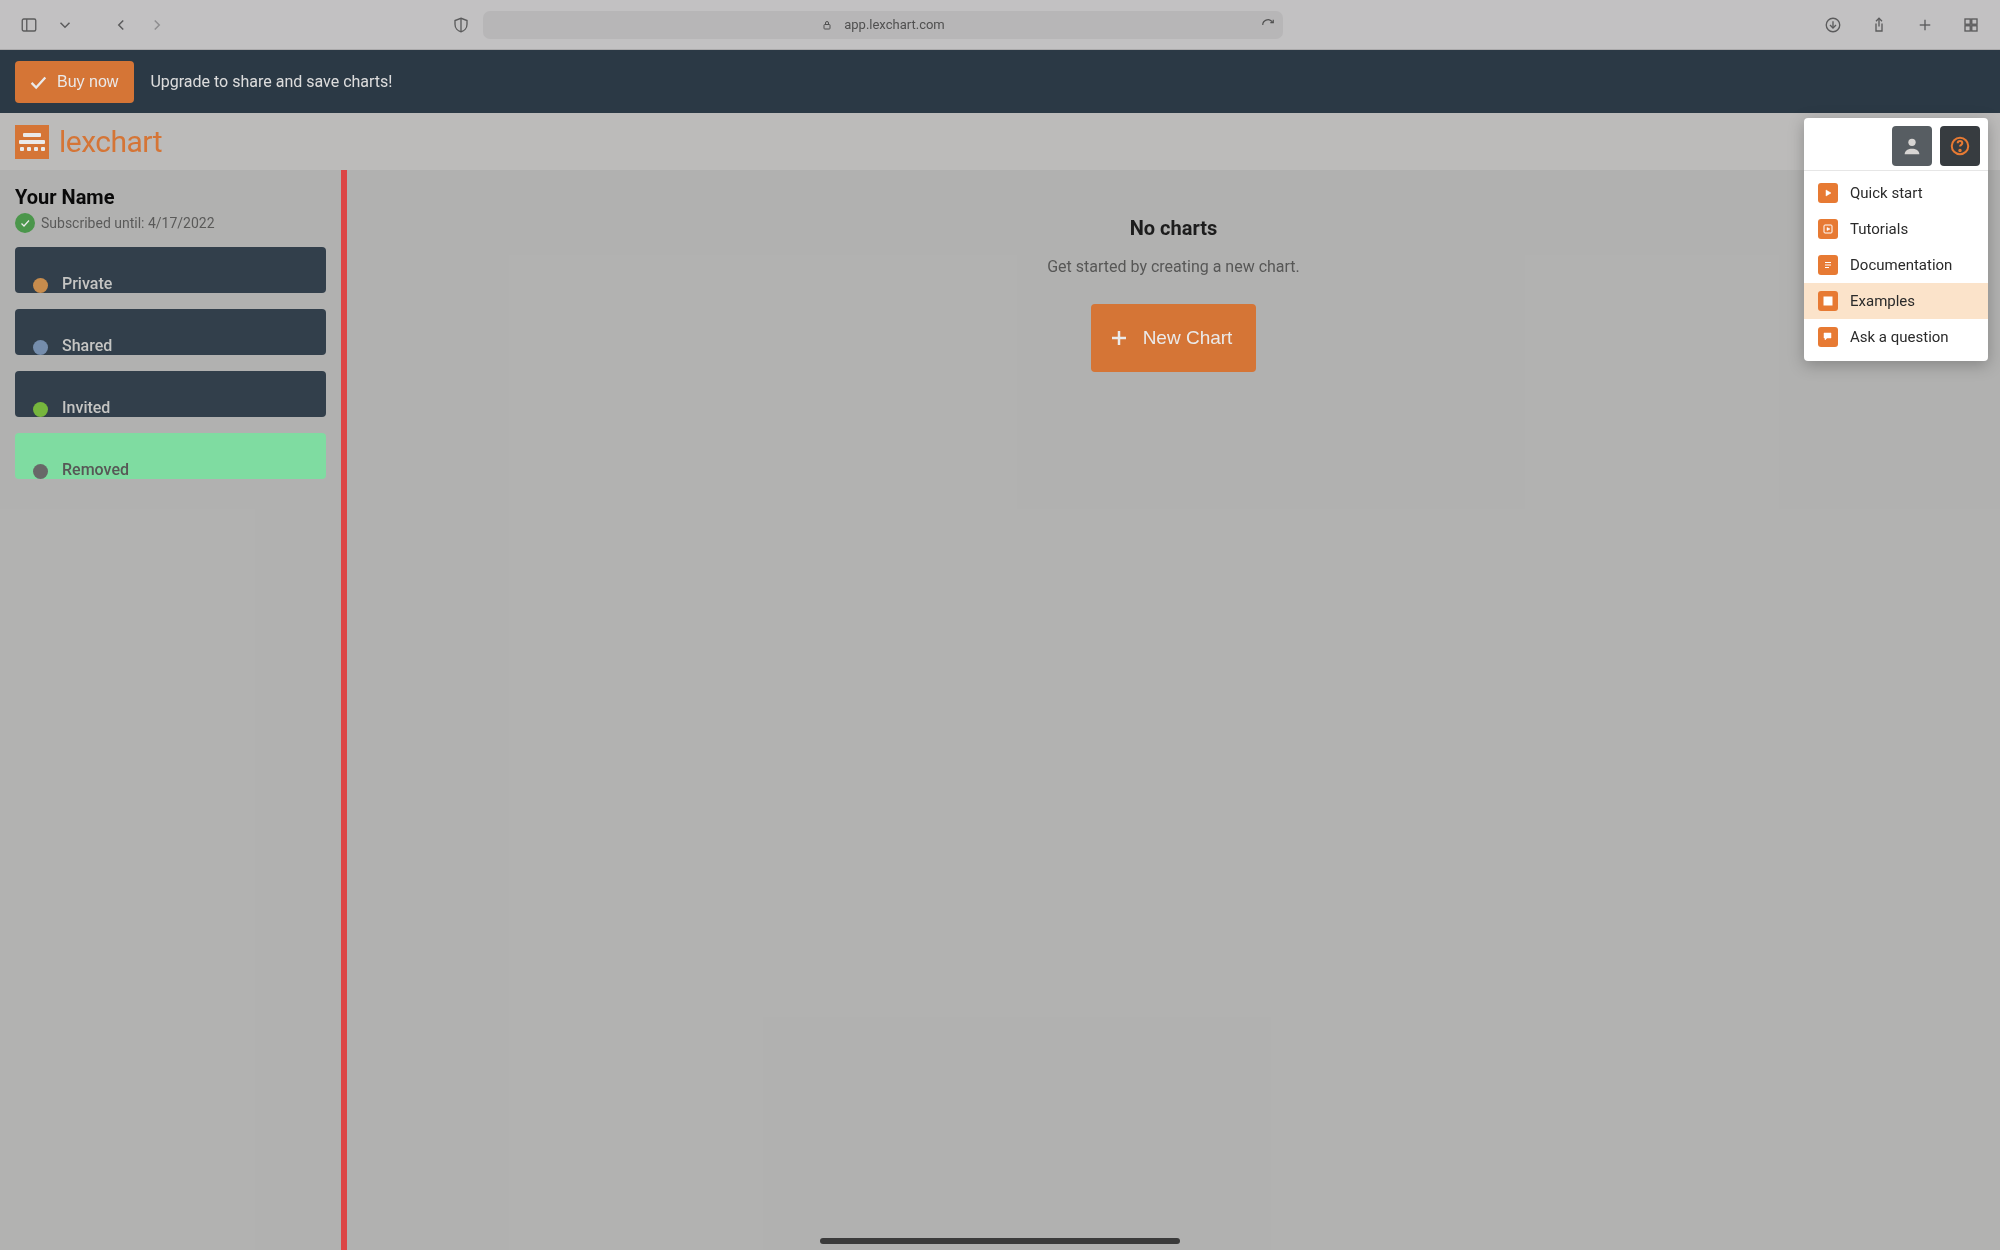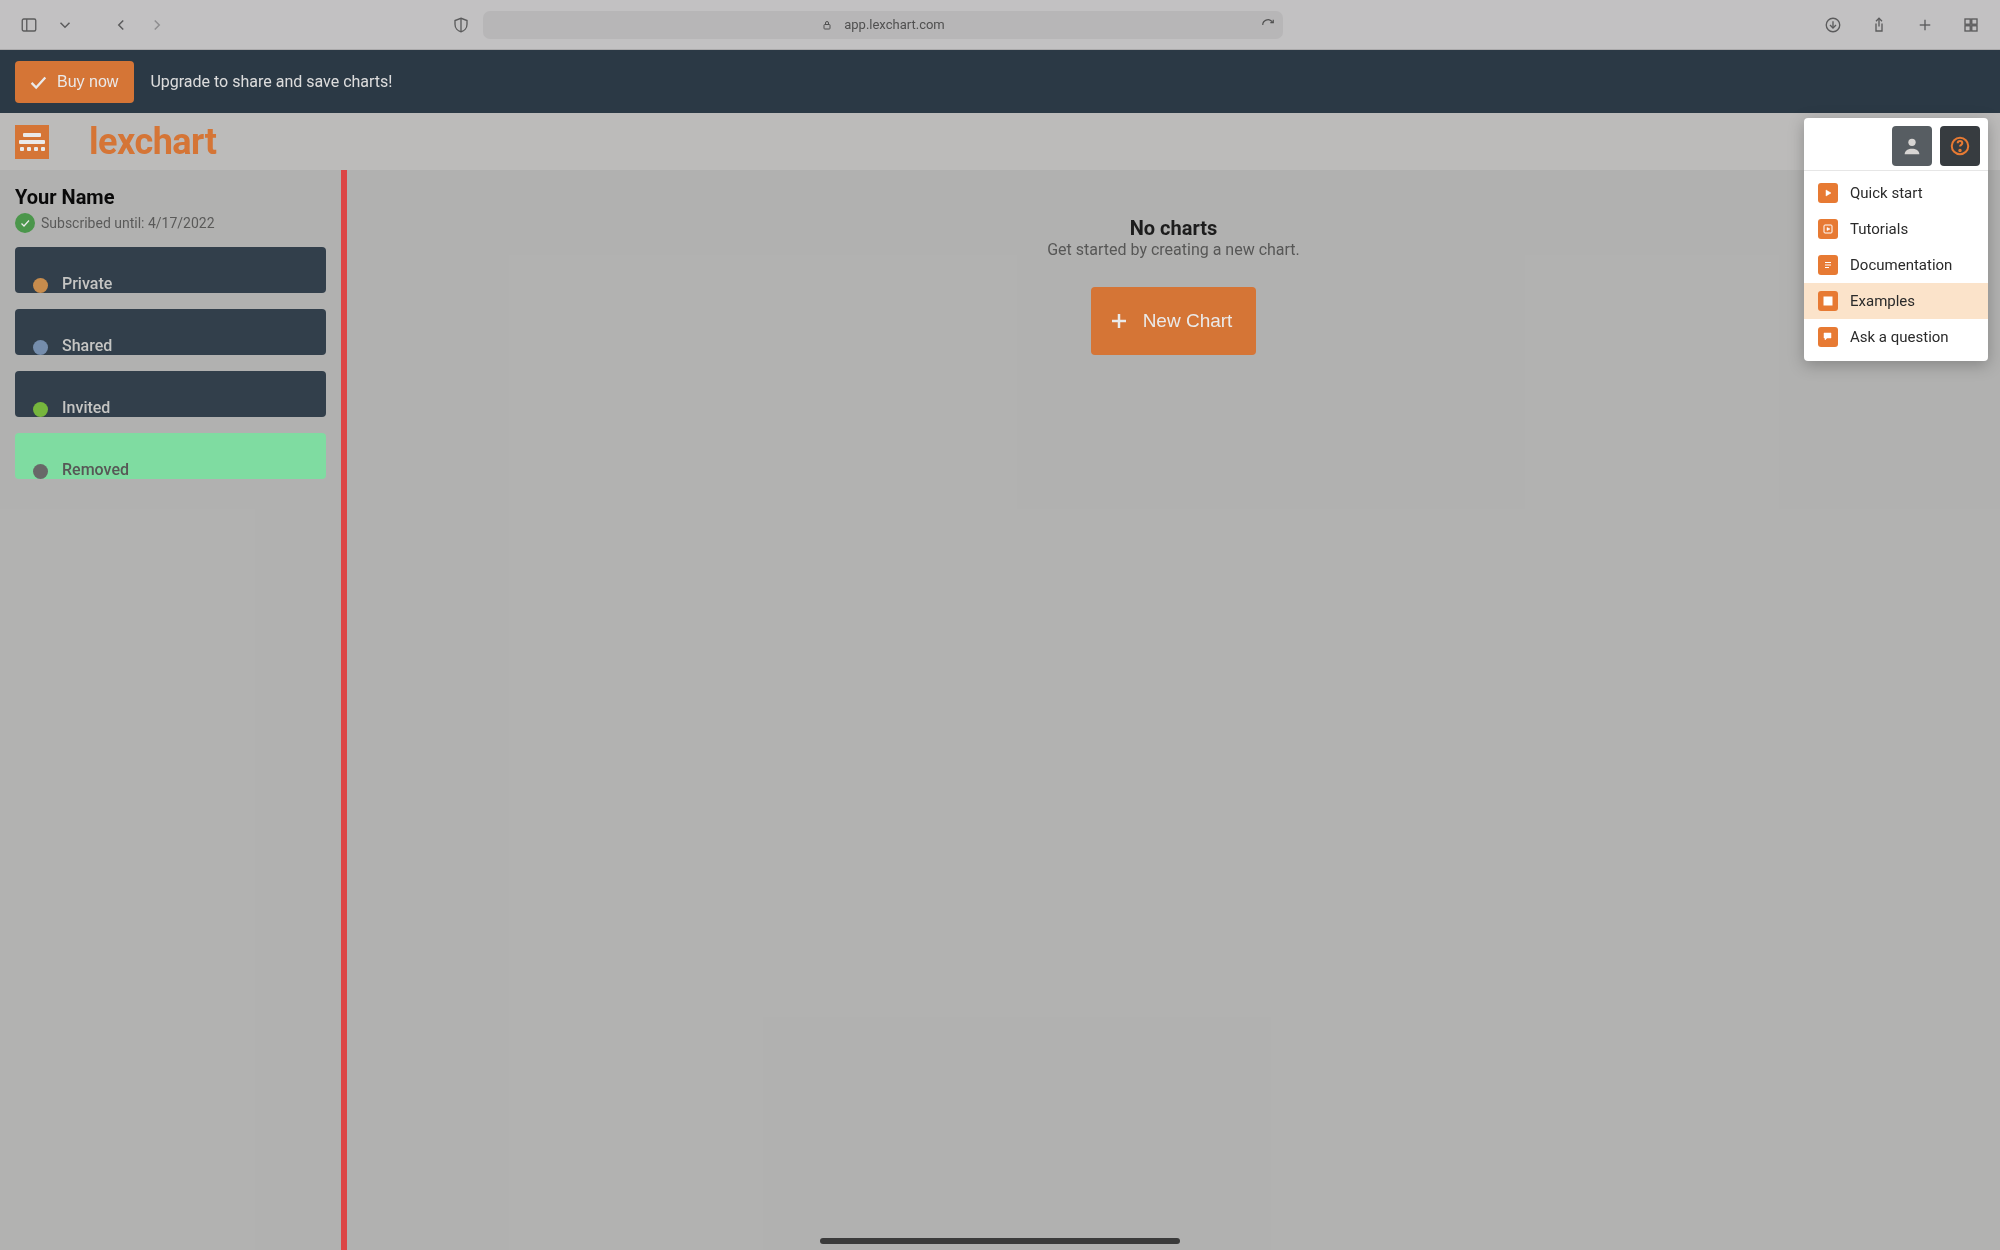--- a/index.html
+++ b/index.html
@@ -97,21 +97,21 @@
   .logo-mark {
     width: 34px; height: 34px; background: #e77a33;
     display: flex; flex-direction: column; justify-content: center; align-items: center;
     gap: 3px;
   }
   .logo-mark .bar { height: 4px; background: #fff; border-radius: 1px;}
   .logo-mark .bar.b1 { width: 18px; }
   .logo-mark .bar.b2 { width: 26px; }
   .logo-mark .dots { display:flex; gap:3px;}
   .logo-mark .dots span{width:4px;height:4px;background:#fff;border-radius:1px;}
-  .logo-text { font-size: 36px; font-weight: 700; color: #e77a33; letter-spacing: -0.5px; margin-left: 30px; }
+  .logo-text { font-size: 30px; font-weight: 400; color: #e77a33; letter-spacing: -0.5px; }
   .header-right { margin-left: auto; display: flex; gap: 10px; }
   .hdr-btn {
     width: 40px; height: 40px; border-radius: 4px;
     display:flex; align-items:center; justify-content:center;
     cursor: pointer;
     position: relative;
     z-index: 200;
   }
   .hdr-btn.profile { background: #575d62; color:#d7d5d3;}
   .hdr-btn.help { background: #373c40; color:#e77a33; }
@@ -156,21 +156,21 @@
   .dot.green { background: #7cc43b; }
   .dot.gray { background: #6c6c6b; }
 
   .main {
     flex: 1;
     display: flex;
     flex-direction: column;
     align-items: center;
     padding-top: 46px;
   }
-  .no-charts { font-size: 20px; font-weight: 700; color: #161616; margin-bottom: 0;}
+  .no-charts { font-size: 20px; font-weight: 700; color: #161616; margin-bottom: 17px;}
   .get-started { font-size: 16px; color: #585857; margin-bottom: 28px; }
   .new-chart-btn {
     background: #e77a33;
     color: #fff;
     border: none;
     border-radius: 4px;
     height: 68px;
     padding: 0 24px 0 16px;
     display:flex; align-items:center; gap:12px;
     font-size: 19px; font-weight: 500;

